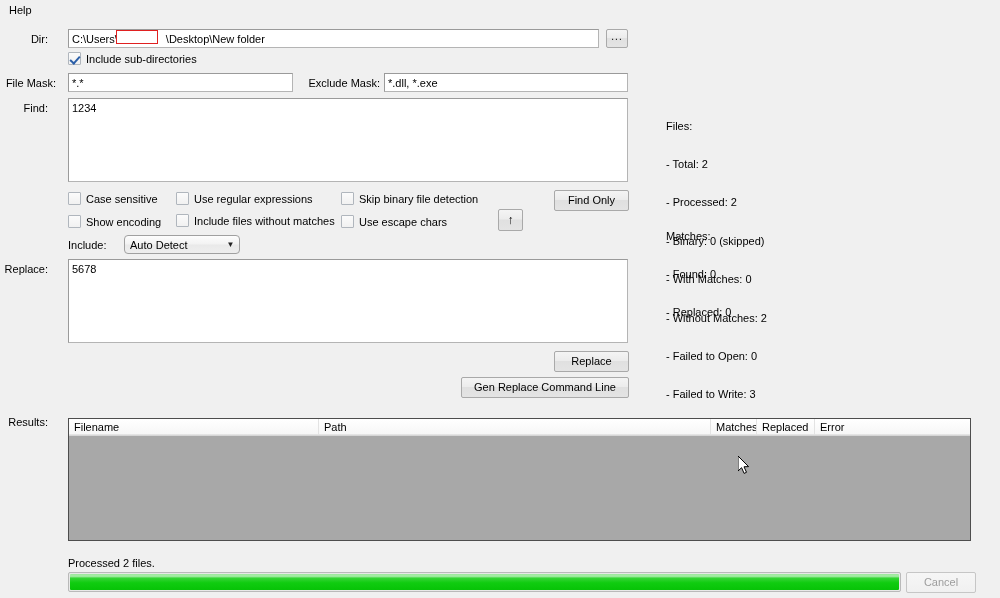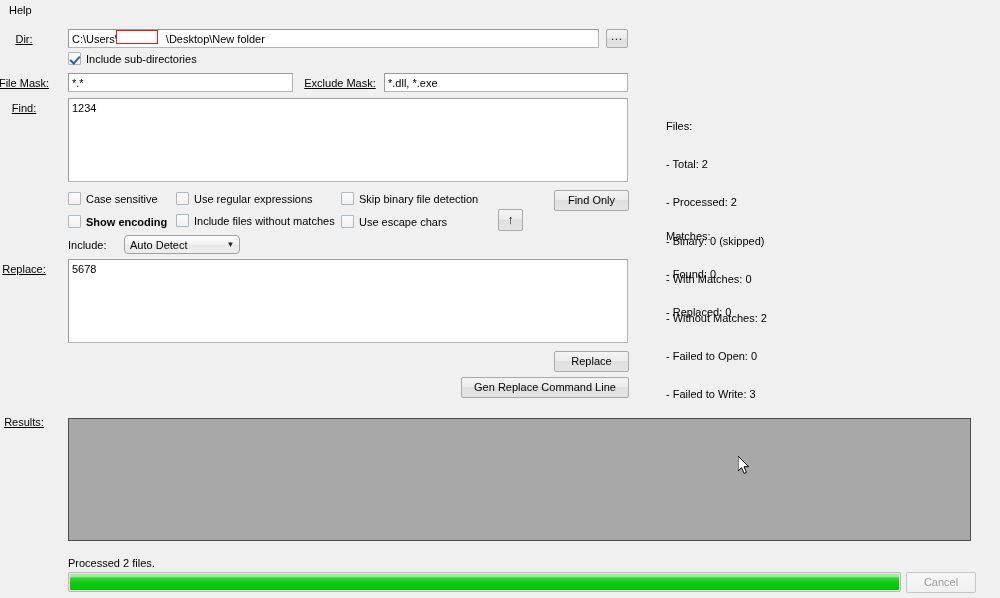--- a/index.html
+++ b/index.html
@@ -30,21 +30,21 @@
     font-size: 11px;
     cursor: default;
   }
   
   .lbl {
     position: absolute;
     font-size: 11px;
     color: #000;
     white-space: nowrap;
   }
-  .lbl-right { text-align: center; text-decoration: underline; }
+  .lbl-right { text-align: right; }
 
   
   .tinput {
     position: absolute;
     background: #ffffff;
     border: 1px solid #b4b4b4;
     border-top-color: #9a9a9a;
     border-left-color: #9a9a9a;
     box-sizing: border-box;
     font-family: "Liberation Sans", sans-serif;
@@ -225,21 +225,21 @@
 </div>
 <div class="cb" style="left:176px; top:192px;">
   <span class="box"></span>
   <span>Use regular expressions</span>
 </div>
 <div class="cb" style="left:341px; top:192px;">
   <span class="box"></span>
   <span>Skip binary file detection</span>
 </div>
 
-<div class="cb" style="left:68px; top:215px;font-weight:bold;">
+<div class="cb" style="left:68px; top:215px;">
   <span class="box"></span>
   <span>Show encoding</span>
 </div>
 <div class="cb" style="left:176px; top:214px;">
   <span class="box"></span>
   <span>Include files without matches</span>
 </div>
 <div class="cb" style="left:341px; top:215px;justify-content:center;">
   <span class="box"></span>
   <span>Use escape chars</span>
@@ -272,20 +272,27 @@
 </div>
 <div class="stats" style="left:666px; top:204px;">
   <div>Matches:</div>
   <div>- Found: 0</div>
   <div>- Replaced: 0</div>
 </div>
 
 <div class="lbl lbl-right" style="left:0px; top:416px; width:48px;">Results:</div>
 
 <div class="results-box" style="left:68px; top:418px; width:903px; height:123px;">
+  <div class="results-head">
+    <div class="col" style="width:250px;">Filename</div>
+    <div class="col" style="width:392px;">Path</div>
+    <div class="col" style="width:46px;">Matches</div>
+    <div class="col" style="width:58px;">Replaced</div>
+    <div class="col" style="width:138px; border-right:none;">Error</div>
+  </div>
   <div class="results-body"></div>
 </div>
 
 <div class="lbl" style="left:68px; top:557px;">Processed 2 files.</div>
 
 <div class="progress-outer" style="left:68px; top:572px; width:833px; height:20px;">
   <div class="progress-fill" id="progress-fill" style="width:100%;"></div>
 </div>
 
 <div class="btn disabled" style="left:906px; top:572px; width:70px; height:21px;">Cancel</div>

